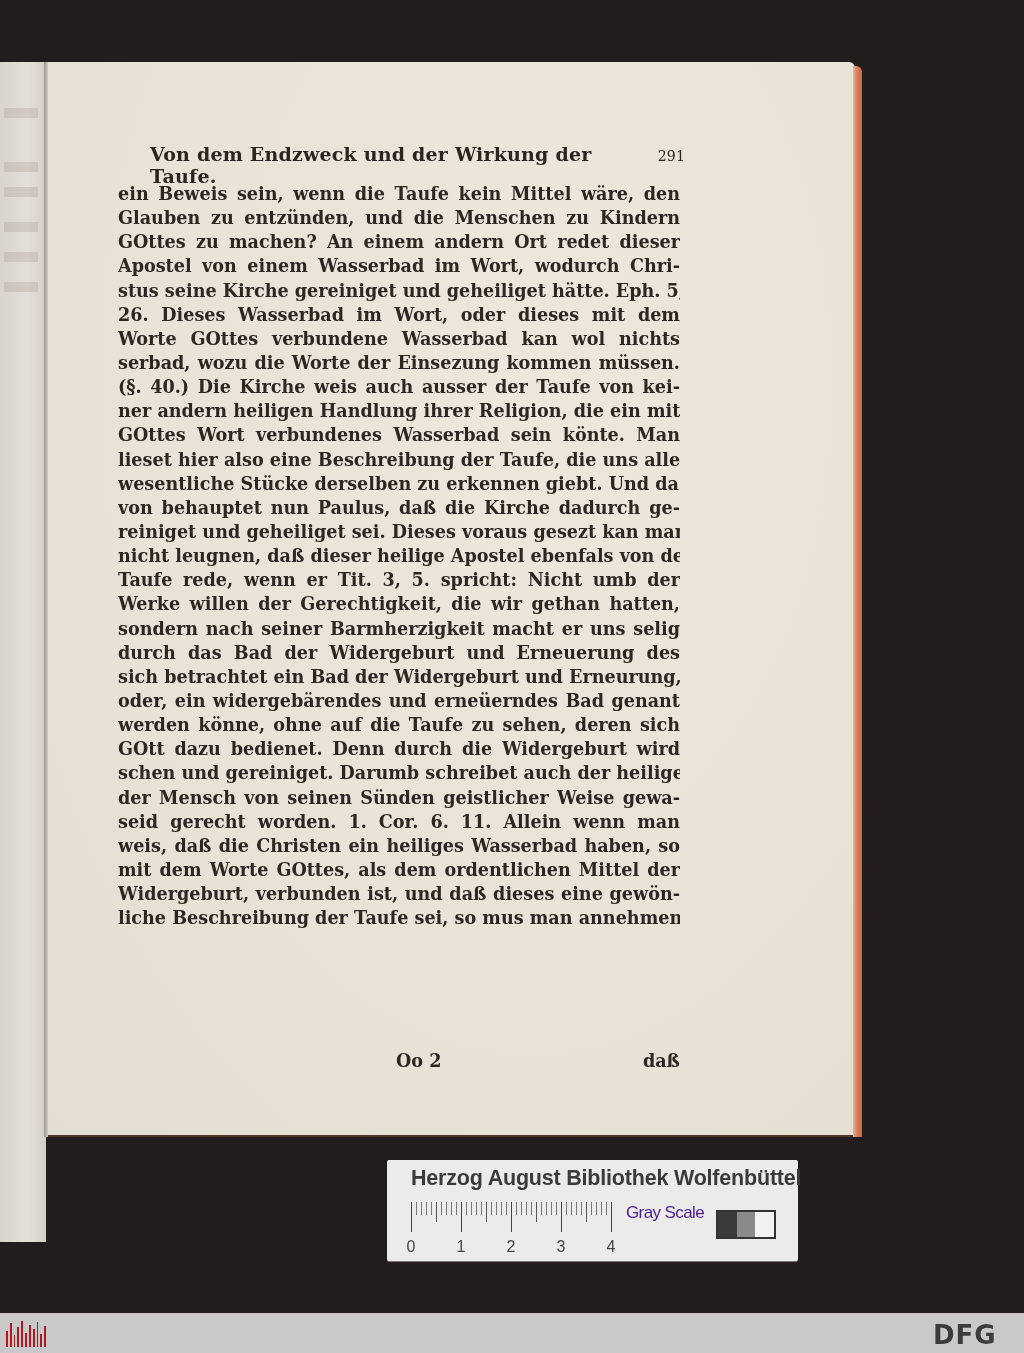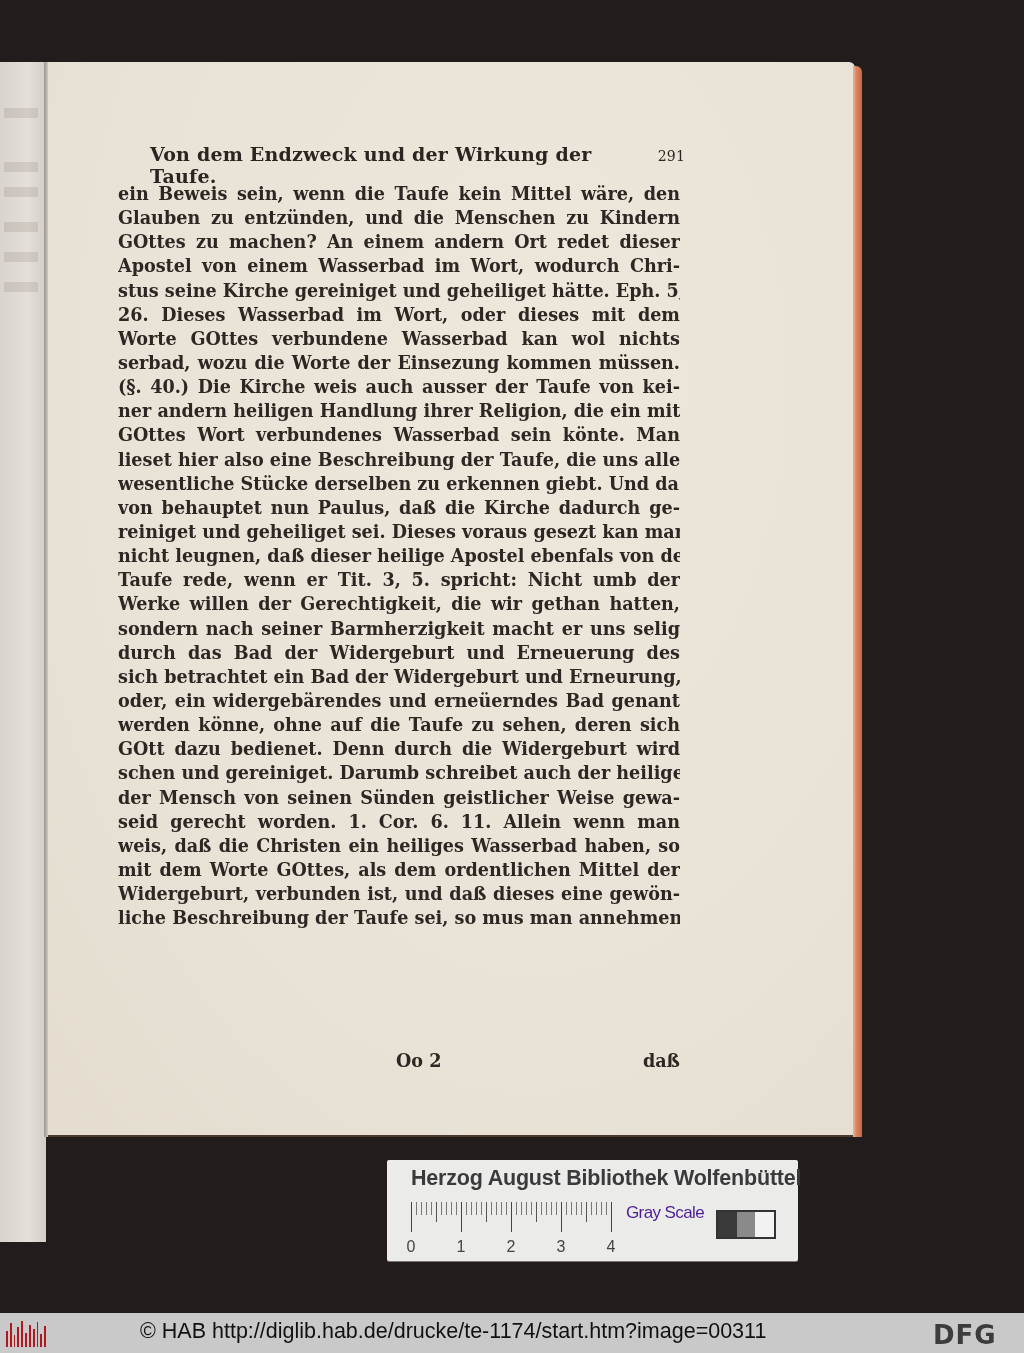--- a/index.html
+++ b/index.html
@@ -244,15 +244,14 @@
       <i style="height:12px"></i>
       <i style="height:20px"></i>
     <i style="height:26px"></i>
       <i style="height:14px"></i>
       <i style="height:22px"></i>
       <i style="height:18px"></i>
     <i style="height:25px"></i>
       <i style="height:13px"></i>
       <i style="height:21px"></i>
   </div>
-  <div class="copyright">© HAB http://diglib.hab.de/drucke/te-1174/start.htm?image=00311</div>
   <div class="dfg-logo">DFG</div>
 </div>
 
 </body></html>

